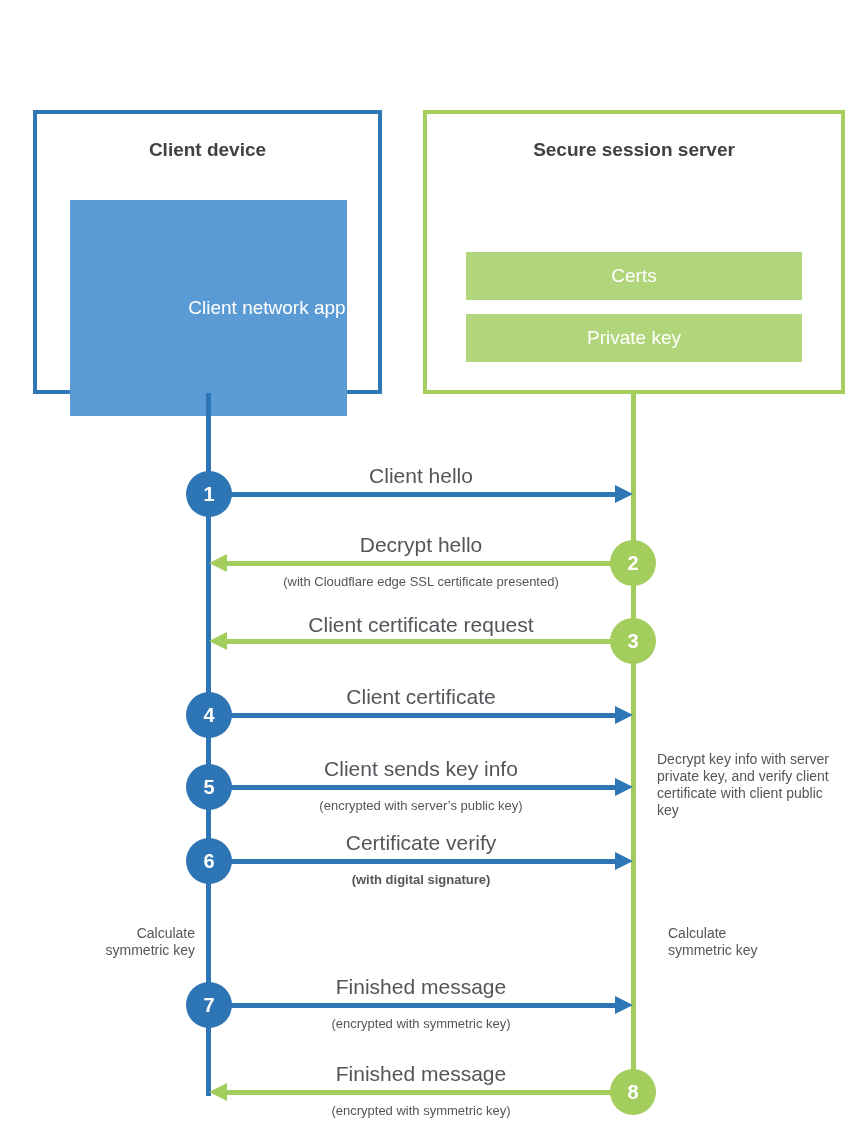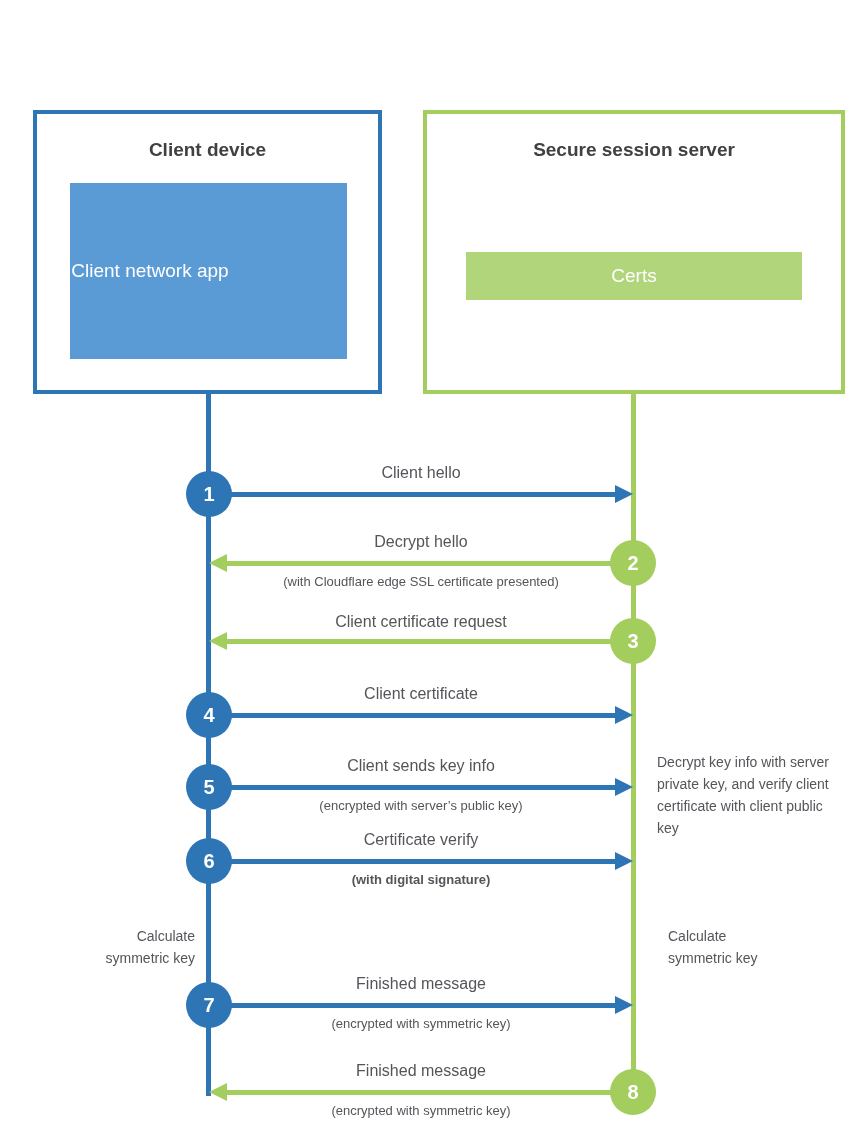--- a/index.html
+++ b/index.html
@@ -17,22 +17,22 @@
   .stage{position:relative;width:865px;height:1146px;background:#fff;overflow:hidden;}
 
   .title{position:absolute;left:30px;top:18px;font-size:27px;font-weight:300;color:var(--title);letter-spacing:.2px;}
 
   
   .actor-box{position:absolute;top:110px;height:284px;border:4px solid;background:#fff;}
   .actor-box.client{left:33px;width:349px;border-color:var(--blue);}
   .actor-box.server{left:423px;width:422px;border-color:var(--green);}
   .actor-title{margin-top:25px;text-align:center;font-size:19px;font-weight:bold;color:var(--ink-dark);}
 
-  .app-box{position:absolute;left:70px;top:183px;width:277px;height:176px;background:var(--blue-fill);
-           display:flex;align-items:center;justify-content:flex-start;}
+  .app-box{position:absolute;left:70px;top:200px;width:277px;height:216px;background:var(--blue-fill);
+           display:flex;align-items:center;justify-content:flex-end;}
   .app-box span{display:block;width:160px;text-align:center;color:#fff;font-size:19px;line-height:26px;}
 
   .module-bar{position:absolute;left:466px;width:336px;height:48px;background:var(--green-fill);
               display:flex;align-items:center;justify-content:center;color:#fff;font-size:19px;}
   .bar-1{top:189px;} .bar-2{top:252px;} .bar-3{top:314px;}
 
   
   .vline{position:absolute;width:5px;top:393px;}
   .vline.client{left:206px;height:703px;background:var(--blue);}
   .vline.server{left:631px;height:699px;background:var(--green);}
@@ -45,35 +45,35 @@
   .green .circle{background:var(--green);left:610px;}
 
   .bar{position:absolute;height:5px;z-index:2;}
   .blue .bar{background:var(--blue);left:209px;width:406px;}
   .green .bar{background:var(--green);left:227px;width:406px;}
 
   .head{position:absolute;width:0;height:0;border-top:9px solid transparent;border-bottom:9px solid transparent;z-index:2;}
   .blue .head{left:615px;border-left:18px solid var(--blue);}
   .green .head{left:209px;border-right:18px solid var(--green);}
 
-  .msg-label{position:absolute;left:197px;width:448px;text-align:center;font-size:16px;color:var(--ink);}
+  .msg-label{position:absolute;left:197px;width:448px;text-align:center;font-size:21px;color:var(--ink);}
   .msg-sub{position:absolute;left:197px;width:448px;text-align:center;font-size:13px;color:var(--ink);}
 
   
   .s1 .circle{top:471px;} .s1 .bar{top:492px;} .s1 .head{top:485px;} .s1 .msg-label{top:464px;}
   .s2 .circle{top:540px;} .s2 .bar{top:561px;} .s2 .head{top:554px;} .s2 .msg-label{top:533px;} .s2 .msg-sub{top:574px;}
   .s3 .circle{top:618px;} .s3 .bar{top:639px;} .s3 .head{top:632px;} .s3 .msg-label{top:613px;text-align:center;}
   .s4 .circle{top:692px;} .s4 .bar{top:713px;} .s4 .head{top:706px;} .s4 .msg-label{top:685px;}
   .s5 .circle{top:764px;} .s5 .bar{top:785px;} .s5 .head{top:778px;} .s5 .msg-label{top:757px;} .s5 .msg-sub{top:798px;}
   .s6 .circle{top:838px;} .s6 .bar{top:859px;} .s6 .head{top:852px;} .s6 .msg-label{top:831px;} .s6 .msg-sub{top:872px;font-weight:bold;}
   .s7 .circle{top:982px;} .s7 .bar{top:1003px;} .s7 .head{top:996px;} .s7 .msg-label{top:975px;} .s7 .msg-sub{top:1016px;}
   .s8 .circle{top:1069px;} .s8 .bar{top:1090px;} .s8 .head{top:1083px;} .s8 .msg-label{top:1062px;} .s8 .msg-sub{top:1103px;}
 
   
-  .note{position:absolute;font-size:14px;line-height:22px;color:var(--ink);}
+  .note{position:absolute;font-size:14px;line-height:17px;color:var(--ink);}
   .note-server{left:657px;top:751px;width:176px;text-align:left;}
   .calc-left{left:85px;top:925px;width:110px;text-align:right;}
   .calc-right{left:668px;top:925px;width:110px;text-align:left;}
 </style>
 </head>
 <body>
 
 <div class="stage">
 
 
@@ -81,20 +81,21 @@
     <div class="actor-title">Client device</div>
   </div>
   <div class="app-box">
     <span>Client network app</span>
   </div>
 
   <div class="actor-box server">
     <div class="actor-title">Secure session server</div>
   </div>
   <div class="module-bar bar-2">Certs</div>
+  <div class="module-bar bar-3">Private key</div>
 
   <div class="vline client"></div>
   <div class="vline server"></div>
 
   <div class="step blue s1">
     <div class="msg-label">Client hello</div>
     <div class="bar"></div>
     <div class="head"></div>
     <div class="circle">1</div>
   </div>

